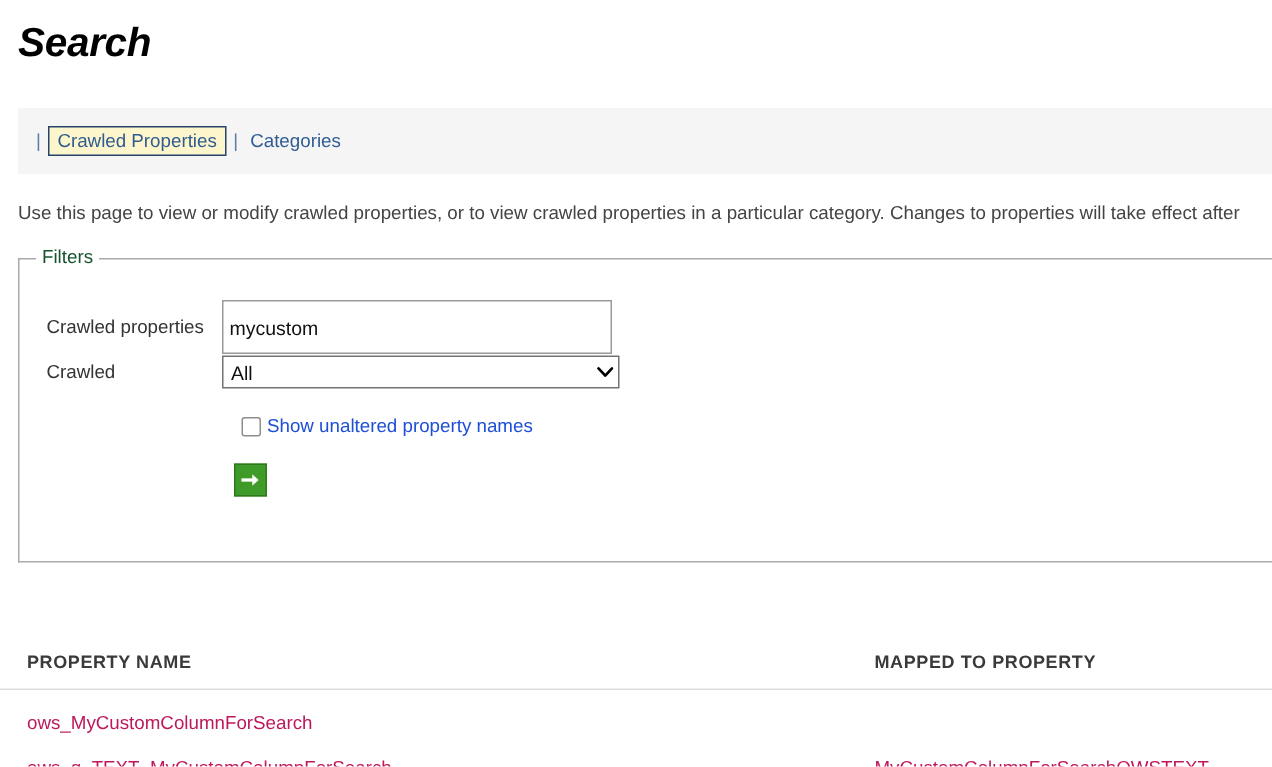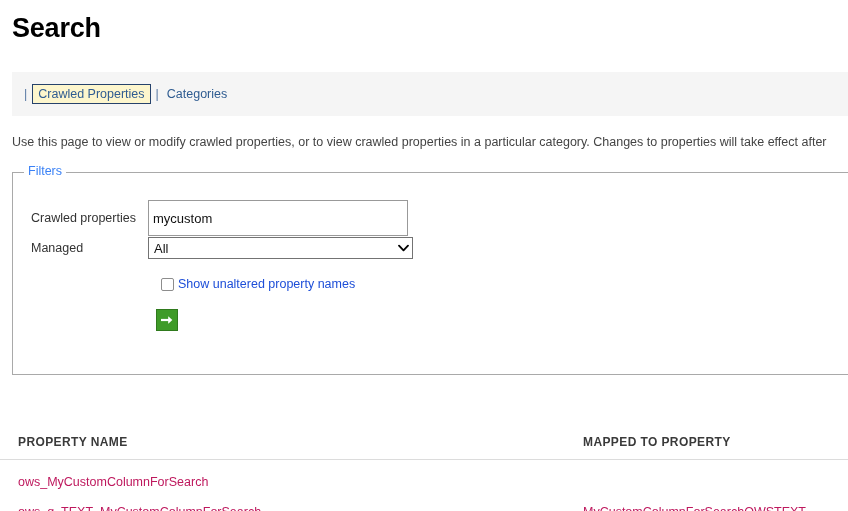--- a/index.html
+++ b/index.html
@@ -18,20 +18,21 @@
 
   
   .page-title {
     font-size: 27px;
     font-weight: bold;
     color: #000000;
     letter-spacing: -0.2px;
     margin: 0;
     padding: 11px 0 0 12px;
     line-height: 34px;
+    font-style: italic;
   }
 
   
   .tabbar {
     position: absolute;
     left: 12px;
     top: 72px;
     width: 900px;
     height: 44px;
     background: #f5f5f5;
@@ -83,21 +84,21 @@
     border: 1px solid #a9a9a9;
     border-right: none;
     box-sizing: border-box;
   }
   .filters-legend {
     position: absolute;
     left: 11px;
     top: -9px;
     background: #ffffff;
     font-size: 12.5px;
-    color: #3b82f6;
+    color: #14532d;
     padding: 0 4px;
   }
   .filter-row {
     position: absolute;
     display: flex;
     align-items: center;
   }
   .filter-row.row-crawled { left: 18px; top: 27px; }
   .filter-row.row-category { left: 18px; top: 64px; }
   .filter-label {
@@ -239,21 +240,21 @@
 
 <div class="filters">
   <div class="filters-legend">Filters</div>
 
   <div class="filter-row row-crawled">
     <span class="filter-label">Crawled properties</span>
     <input class="text-input" type="text" value="mycustom" style="">
   </div>
 
   <div class="filter-row row-category">
-    <span class="filter-label">Managed</span>
+    <span class="filter-label">Crawled</span>
     <div class="select-box">
       <span class="select-value">All</span>
       <span class="select-arrow">
         <svg width="11" height="8" viewBox="0 0 11 8" aria-hidden="true">
           <path d="M1 1.6 L5.5 6.4 L10 1.6" fill="none" stroke="#000000" stroke-width="1.8" stroke-linecap="round" stroke-linejoin="round"></path>
         </svg>
       </span>
     </div>
   </div>
 

